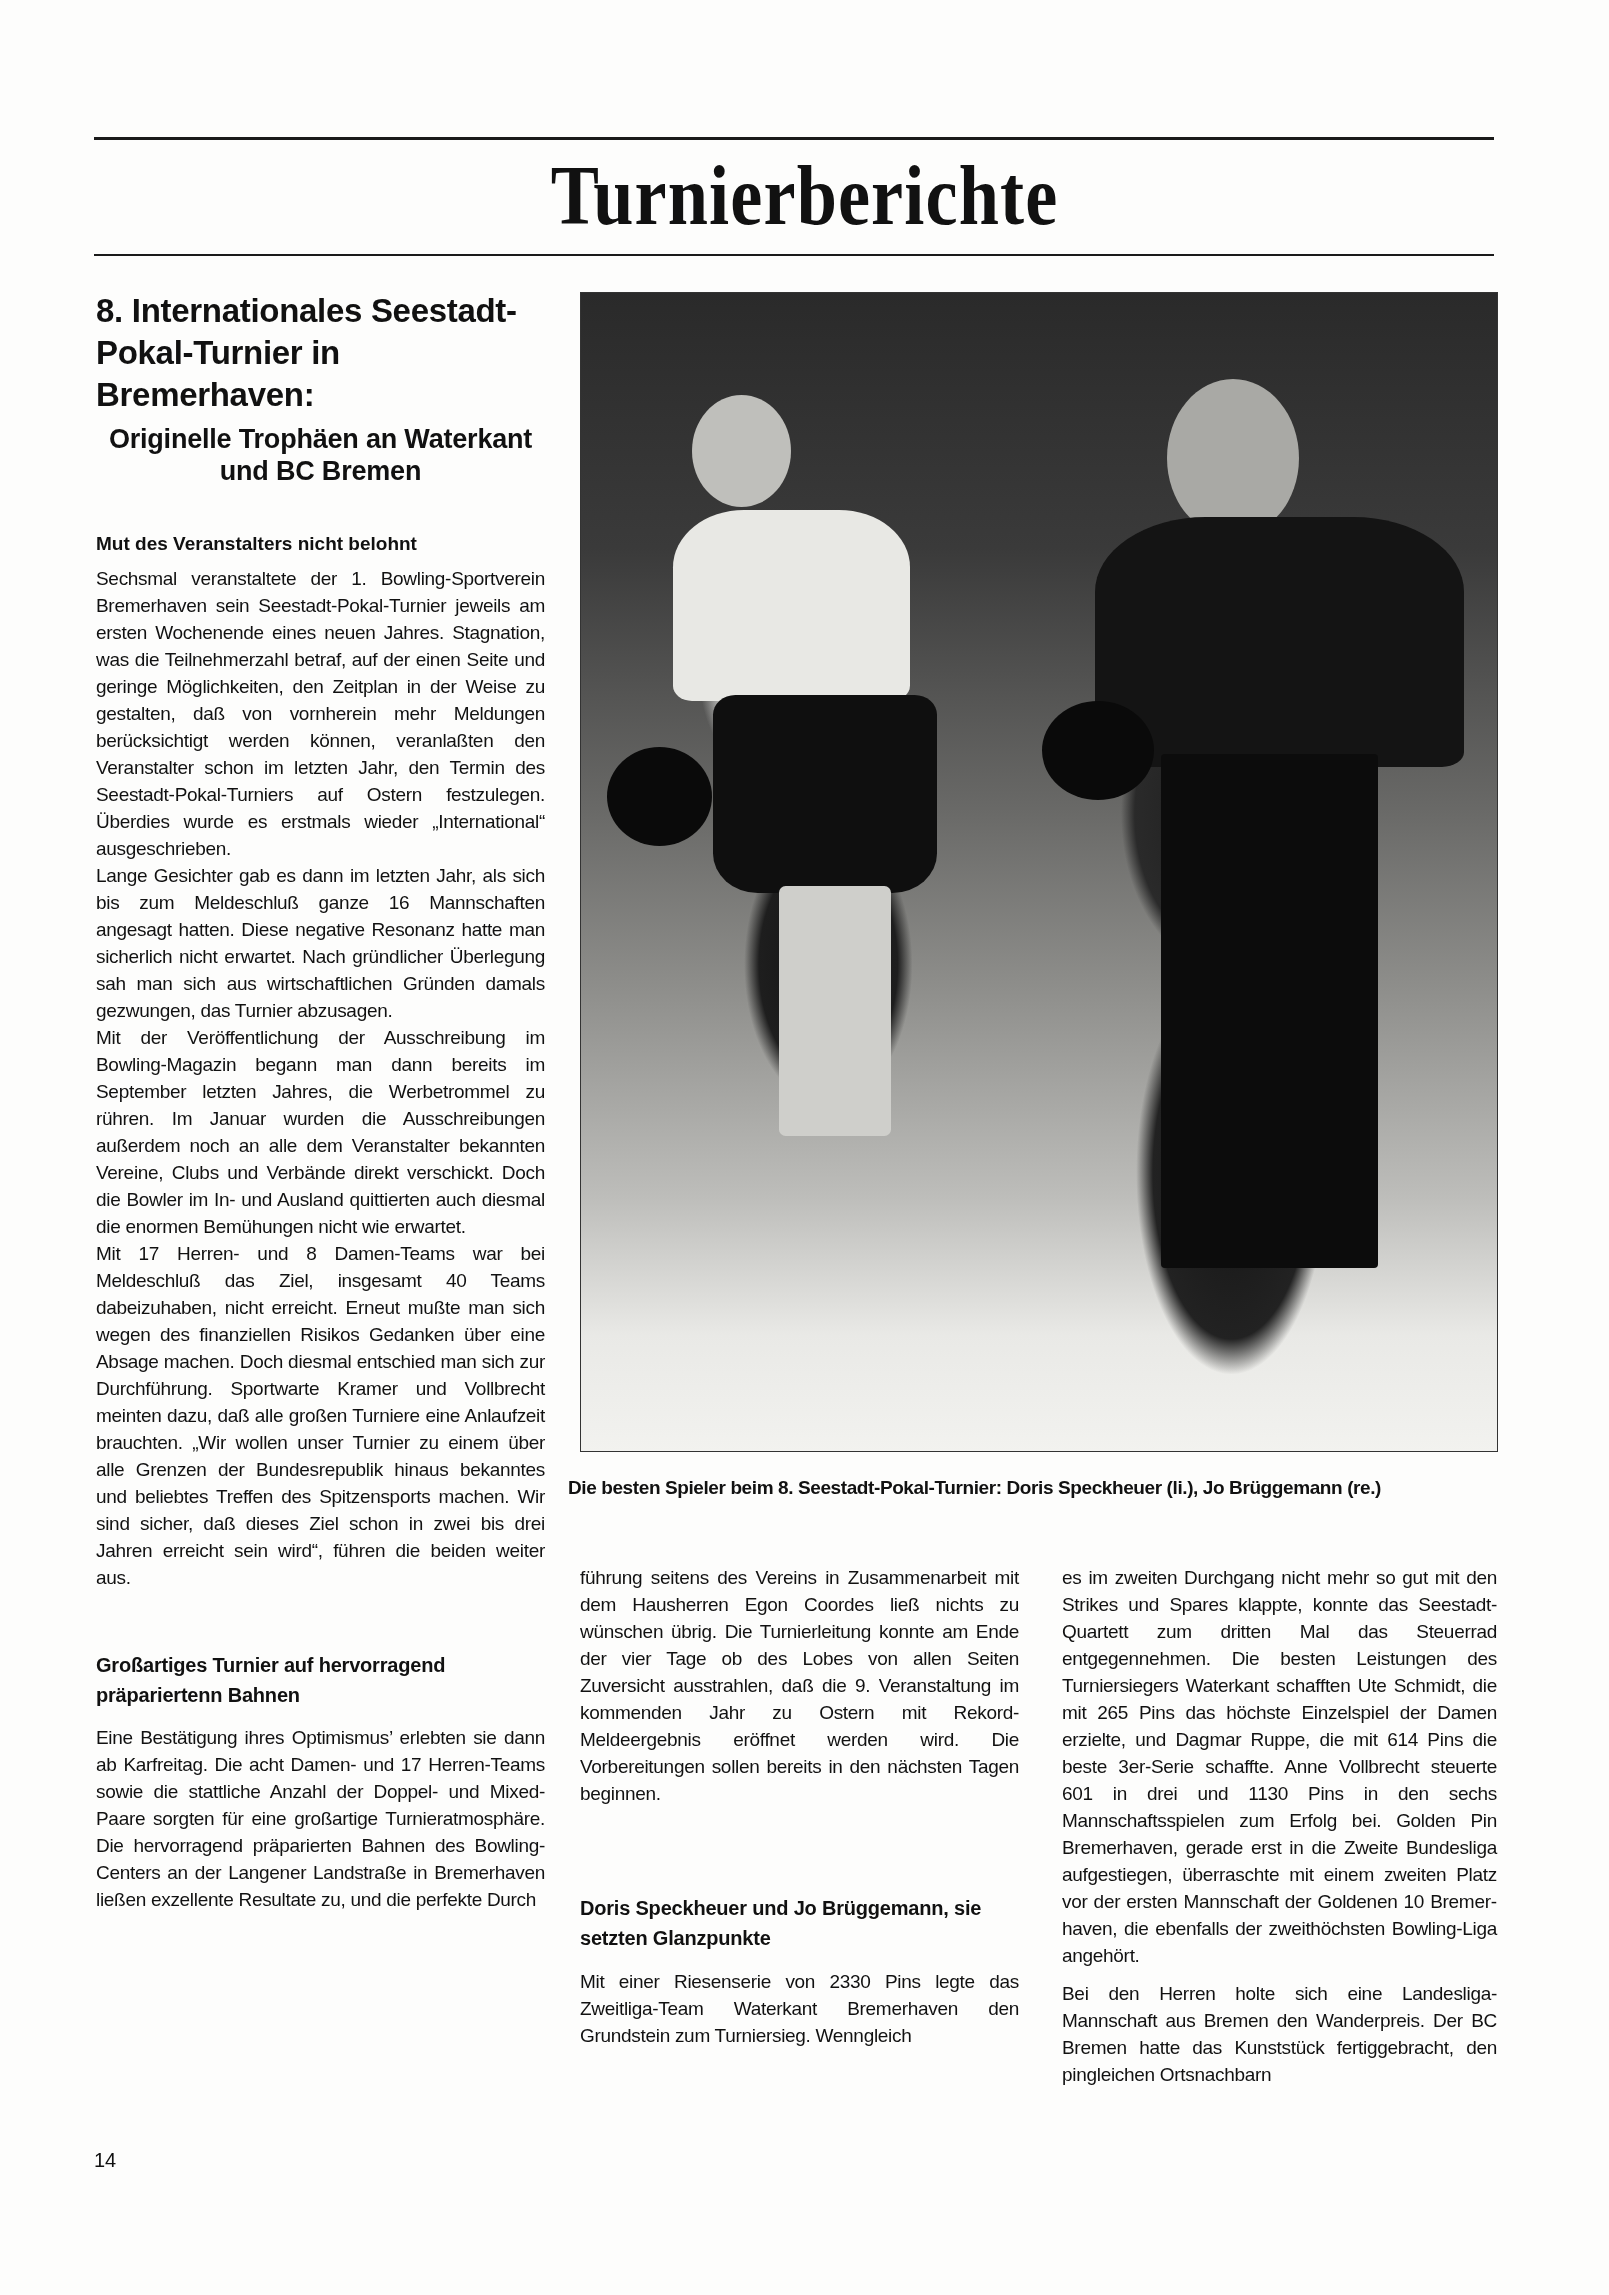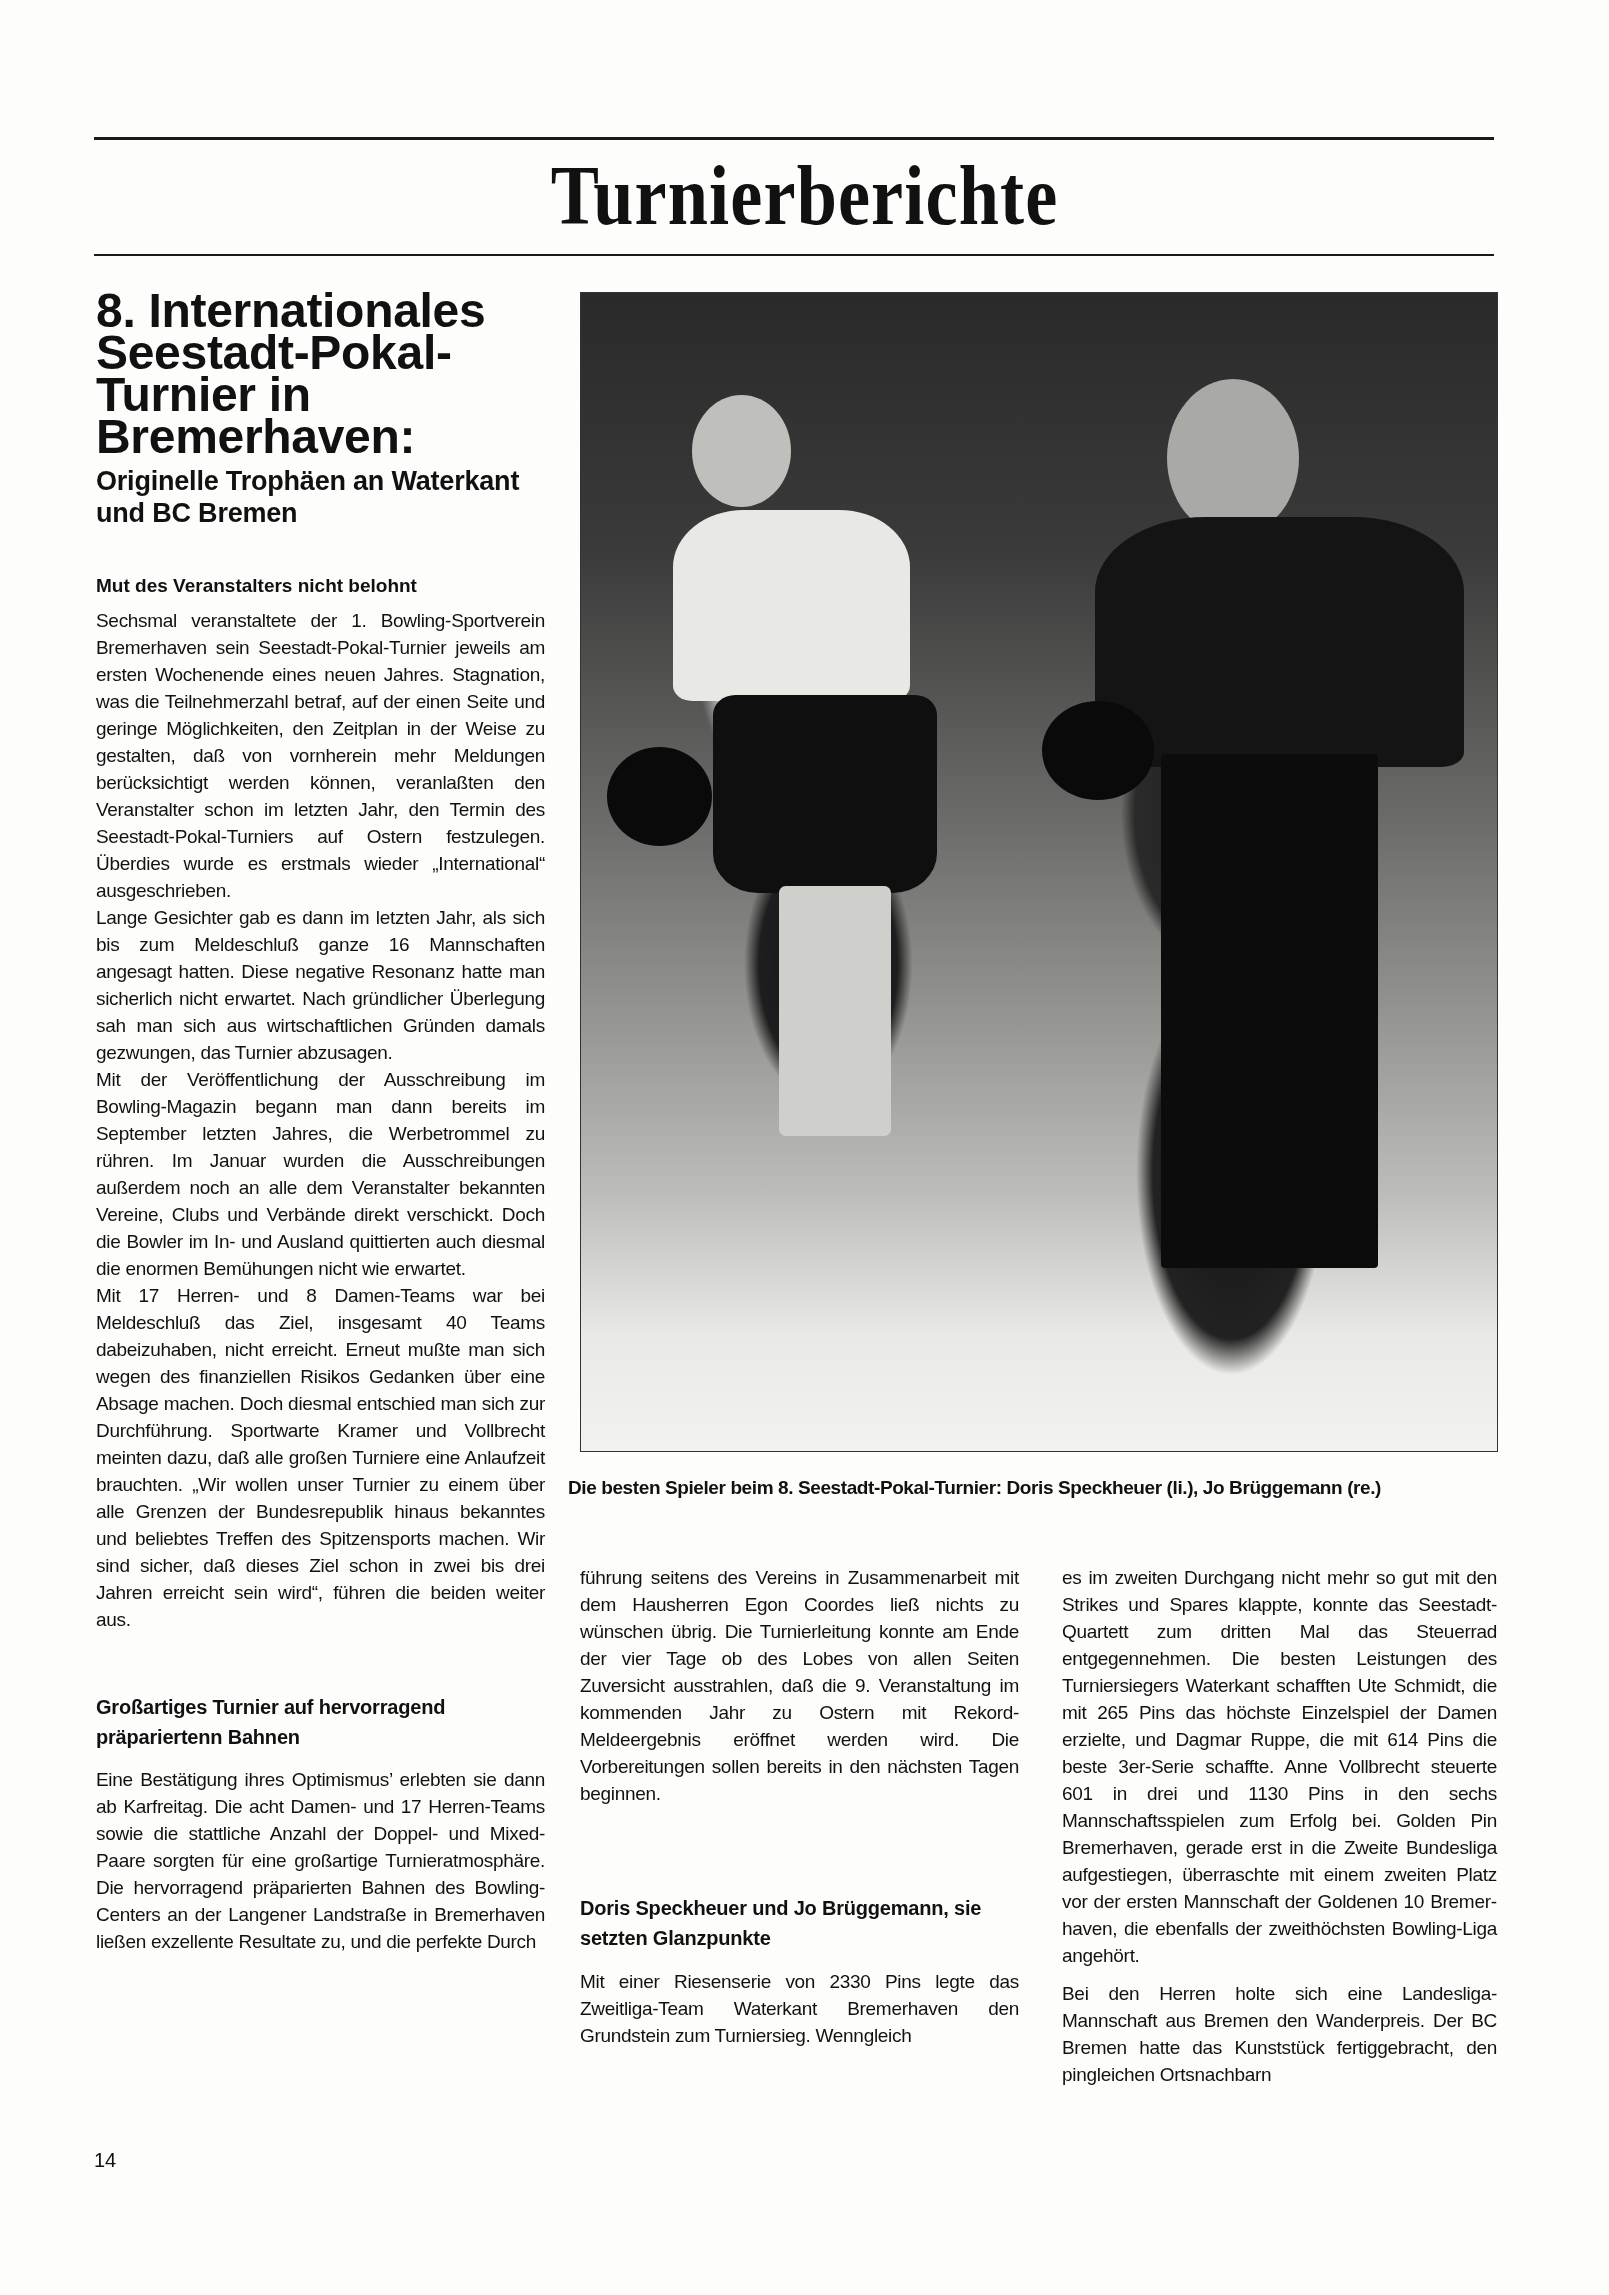--- a/index.html
+++ b/index.html
@@ -18,26 +18,27 @@
       font-family: "Liberation Serif", serif; font-weight: bold;
       font-size: 84px; letter-spacing: 1.3px; line-height: 92px;
       transform: scaleX(0.86); transform-origin: center;
     }
     .col { position: absolute; }
     .col1 { left: 96px; top: 290px; width: 449px; }
     .col2 { left: 580px; top: 1564px; width: 439px; }
     .col3 { left: 1062px; top: 1564px; width: 435px; }
 
     .h-main {
-      font-weight: bold; font-size: 48px; line-height: 42px; margin: 0;
+      font-weight: bold; font-size: 33px; line-height: 42px; margin: 0;
       letter-spacing: -0.3px;
     }
     .h-sub {
       font-weight: bold; font-size: 27px; line-height: 32px; margin: 6.6px 0 0 0;
       letter-spacing: -0.2px;
+      text-align: center;
     }
     .h-kicker {
       font-weight: bold; font-size: 19px; line-height: 24px; margin: 45px 0 9.2px 0;
     }
     .h-section {
       font-weight: bold; font-size: 20px; line-height: 30px; margin: 0 0 14.5px 0;
       letter-spacing: -0.2px;
     }
     p.body {
       margin: 0; font-size: 19px; line-height: 27px; text-align: justify;

